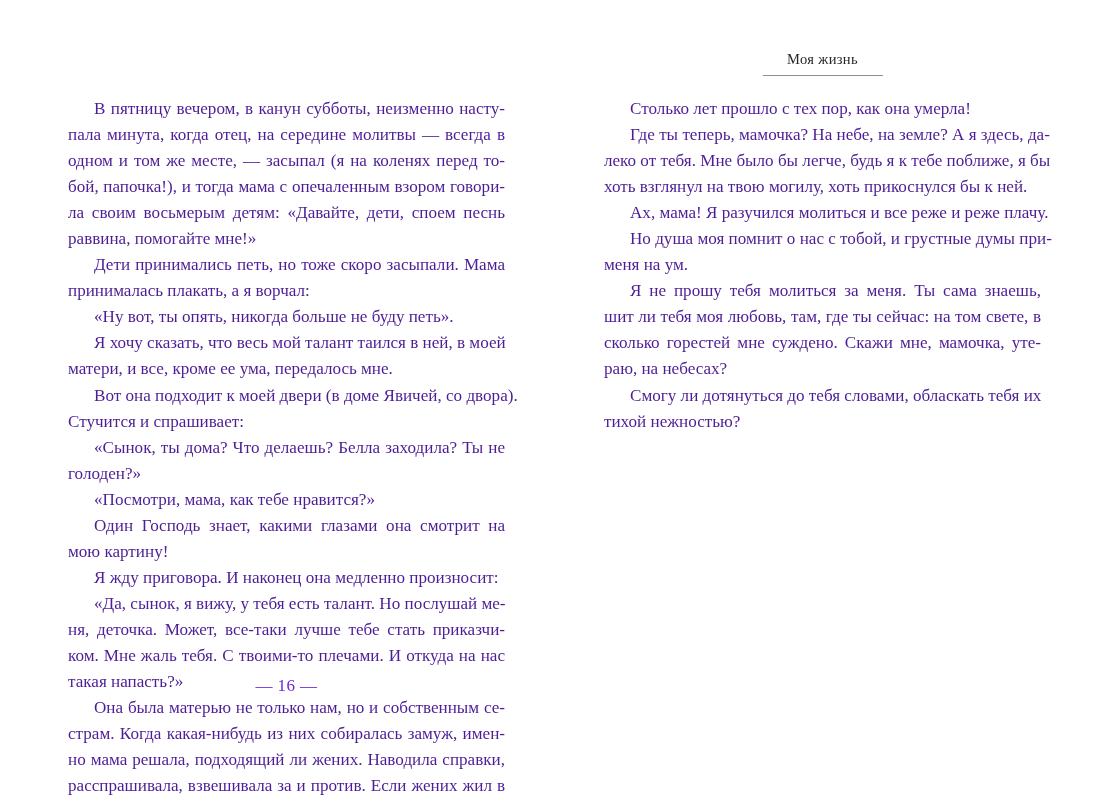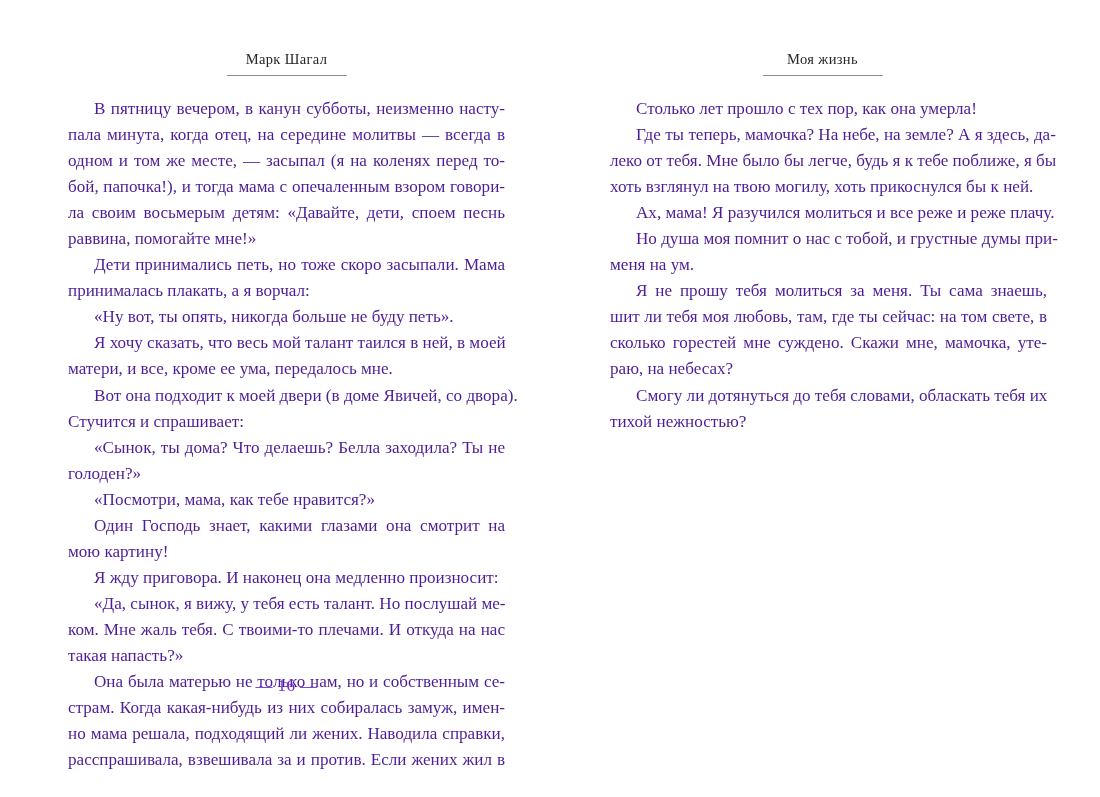--- a/index.html
+++ b/index.html
@@ -53,21 +53,21 @@
     height: 1px;
     background: #8e8e8e;
   }
 
   
   .textblock {
     position: absolute;
     top: 96px;
   }
   .page-left  .textblock { left: 68px; width: 437px; }
-  .page-right .textblock { left: 60px; width: 437px; font-family: Liberation Serif, serif; }
+  .page-right .textblock { left: 54px; width: 437px; font-family: Liberation Serif, serif; }
 
   .para {
     margin: 0;
     font-size: 17.1px;
     line-height: 26.05px;
     color: #4c1d95;
   }
 
   
   .ln {
@@ -103,24 +103,20 @@
   }
   .page-left  .folio { left: 68px; width: 437px; }
 </style>
 </head>
 <body>
 
 <div class="spread">
 
   <div class="page page-left">
 
-    <div class="runhead">
-      <div class="runhead-title">Марк Шагал</div>
-      <div class="runhead-rule"></div>
-    </div>
 
     <div class="textblock" id="left-textblock">
         <p class="para">
           <span class="ln indent">В пятницу вечером, в канун субботы, неизменно насту-</span>
           <span class="ln">пала минута, когда отец, на середине молитвы — всегда в</span>
           <span class="ln">одном и том же месте, — засыпал (я на коленях перед то-</span>
           <span class="ln">бой, папочка!), и тогда мама с опечаленным взором говори-</span>
           <span class="ln">ла своим восьмерым детям: «Давайте, дети, споем песнь</span>
           <span class="ln last">раввина, помогайте мне!»</span>
         </p>
@@ -148,20 +144,21 @@
         </p>
         <p class="para">
           <span class="ln indent">Один Господь знает, какими глазами она смотрит на</span>
           <span class="ln last">мою картину!</span>
         </p>
         <p class="para">
           <span class="ln solo">Я жду приговора. И наконец она медленно произносит:</span>
         </p>
         <p class="para">
           <span class="ln indent">«Да, сынок, я вижу, у тебя есть талант. Но послушай ме-</span>
+          <span class="ln">ня, деточка. Может, все-таки лучше тебе стать приказчи-</span>
           <span class="ln">ком. Мне жаль тебя. С твоими-то плечами. И откуда на нас</span>
           <span class="ln last">такая напасть?»</span>
         </p>
         <p class="para">
           <span class="ln indent">Она была матерью не только нам, но и собственным се-</span>
           <span class="ln">страм. Когда какая-нибудь из них собиралась замуж, имен-</span>
           <span class="ln">но мама решала, подходящий ли жених. Наводила справки,</span>
           <span class="ln">расспрашивала, взвешивала за и против. Если жених жил в</span>
         </p>
       </div>

